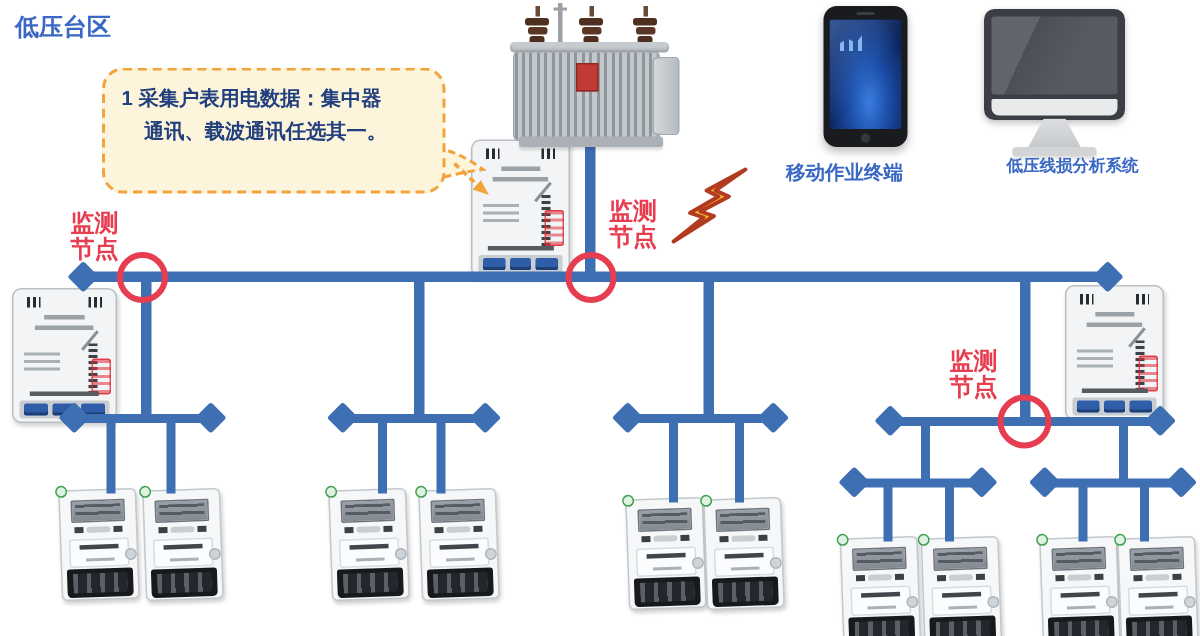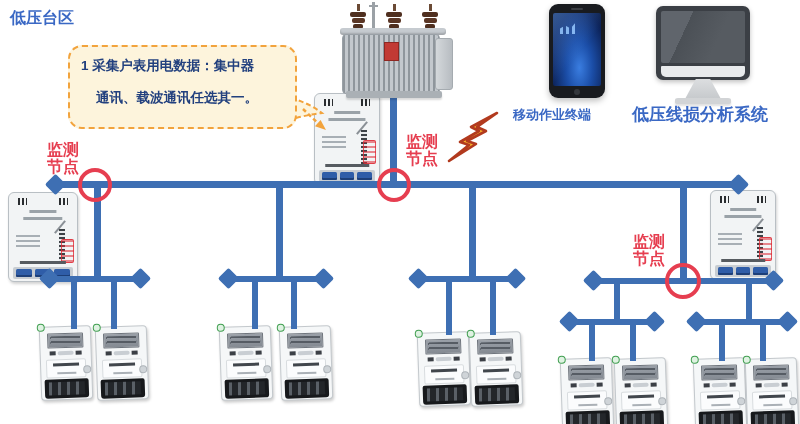--- a/index.html
+++ b/index.html
@@ -12,26 +12,26 @@
   
   .h,.v{position:absolute;background:var(--bus-blue);z-index:3;}
   .dia{position:absolute;width:15px;height:15px;background:var(--bus-blue);
        transform:rotate(45deg);border-radius:2px;z-index:4;}
   .circle{position:absolute;border:4px solid var(--node-red);border-radius:50%;
           box-sizing:border-box;background:transparent;z-index:6;}
   .node-label{position:absolute;color:var(--node-red);font-weight:bold;font-size:16px;
               line-height:17px;text-align:center;z-index:6;}
   
   .title{position:absolute;left:10px;top:8px;font-size:16px;font-weight:bold;color:var(--label-blue);z-index:7;}
-  .dev-label{position:absolute;color:var(--label-blue);font-weight:bold;z-index:7;}
+  .dev-label{position:absolute;color:var(--label-blue);font-weight:bold;text-align:center;z-index:7;}
   .callout{position:absolute;left:68px;top:45px;width:229px;height:84px;box-sizing:border-box;
            background:var(--callout-bg);border:2px dashed var(--callout-border);border-radius:14px;
            padding:8px 9px 6px 11px;color:var(--callout-text);font-weight:bold;font-size:13.5px;
            line-height:22px;z-index:8;}
-  .callout .l2{padding-left:15px;margin-top:10px;}
+  .callout .l2{padding-left:15px;}
   .tailsvg{position:absolute;left:289px;top:94px;z-index:7;}
   .boltsvg{position:absolute;left:444px;top:108px;z-index:7;}
   
   .transformer{position:absolute;left:336px;top:2px;width:118px;height:100px;z-index:6;}
   .pole{position:absolute;left:36px;top:0;width:3px;height:30px;background:#9ba1a6;}
   .pole::before{content:"";position:absolute;left:-3px;top:3px;width:9px;height:2px;background:#9ba1a6;}
   .bushings{position:absolute;top:2px;left:12px;width:92px;display:flex;justify-content:space-between;}
   .bushing{width:20px;display:flex;flex-direction:column;align-items:center;gap:1px;}
   .bushing .pin{width:3px;height:7px;background:#6b4a35;}
   .bushing .d1{width:16px;height:5px;background:#4f2f1f;border-radius:2px;}
@@ -162,21 +162,21 @@
   <div class="dev-label" style="left:513px;top:106px;width:100px;font-size:13px">移动作业终端</div>
 
   <div class="monitor">
     <div class="m-frame">
       <div class="m-screen"></div>
       <div class="m-chin"></div>
     </div>
     <div class="m-stand"></div>
     <div class="m-base"></div>
   </div>
-  <div class="dev-label" style="left:632px;top:103px;width:166px;font-size:17px">低压线损分析系统</div>
+  <div class="dev-label" style="left:632px;top:103px;width:166px;font-size:11px">低压线损分析系统</div>
 
   <svg class="boltsvg" width="58" height="56" viewBox="0 0 58 56">
     <defs>
         <linearGradient id="lg" x1="0" y1="0" x2="1" y2="1">
       <stop offset="0" stop-color="#FFD437"></stop>
           <stop offset="1" stop-color="#F59A1B"></stop>
     </linearGradient>
       </defs>
     <polygon points="53,5 27,19 35,23 16,34 25,37 5,53 32,36 23,33 42,23 33,19" fill="url(#lg)" stroke="#B23A1E" stroke-width="2.6" stroke-linejoin="round"></polygon>
   </svg>

